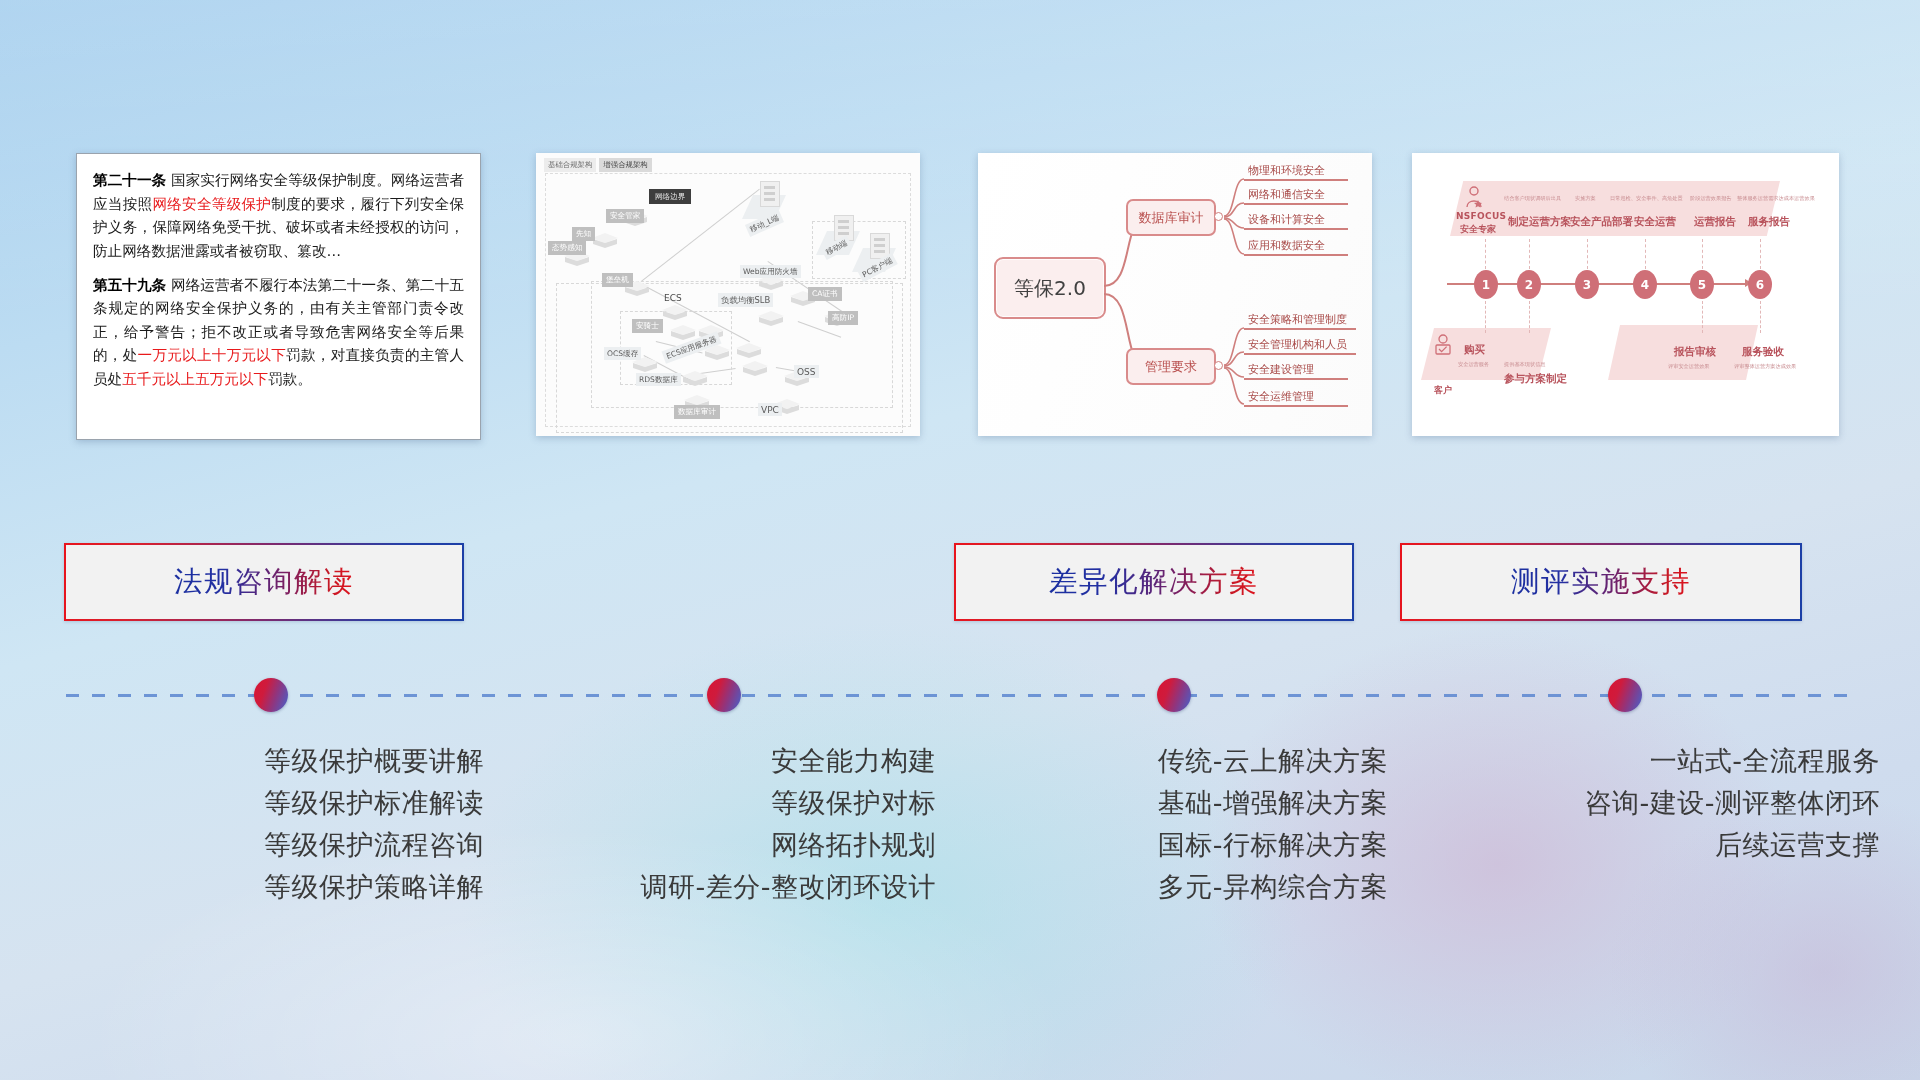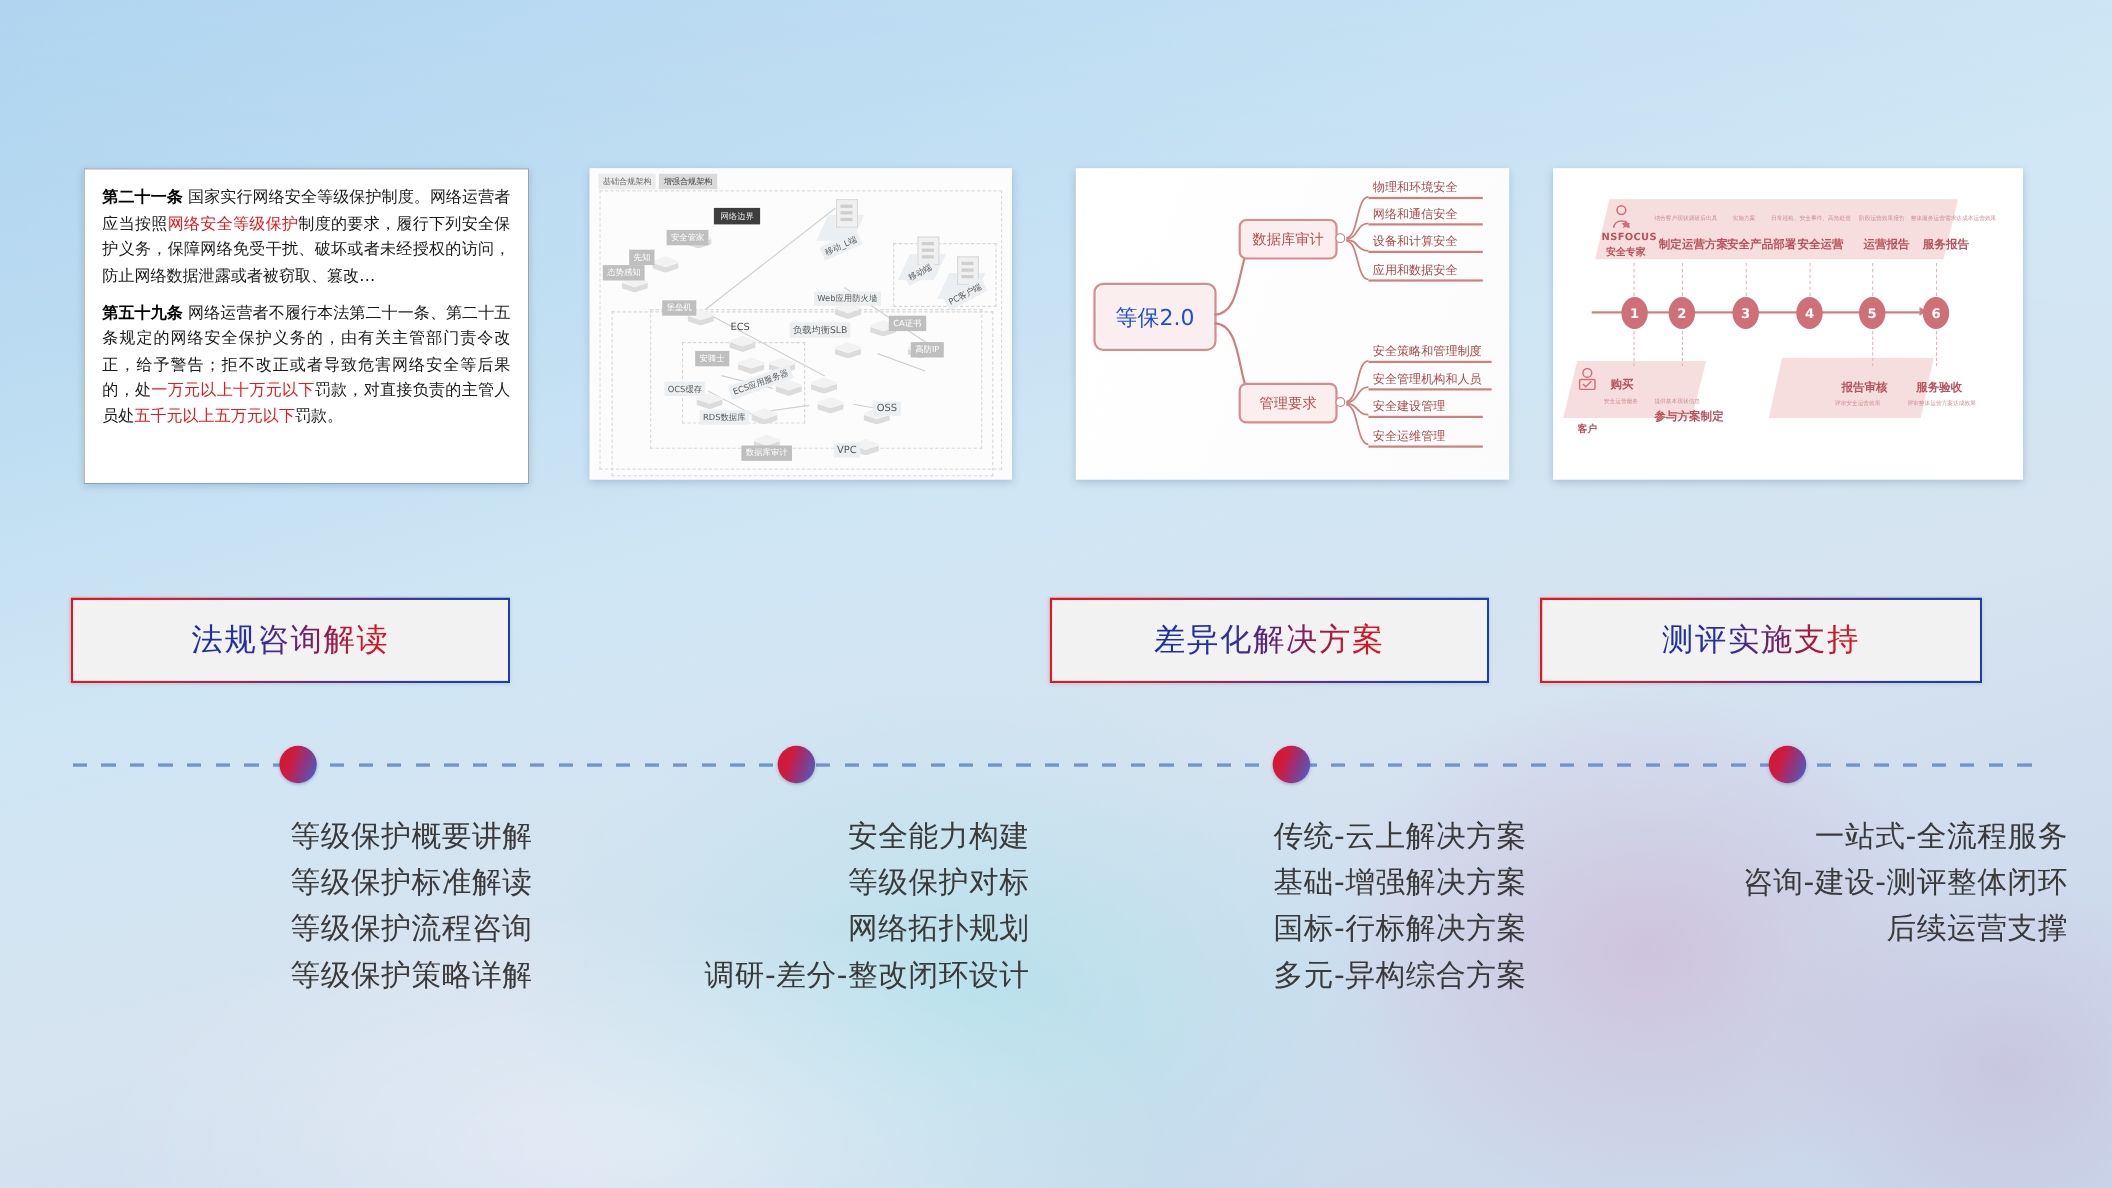--- a/index.html
+++ b/index.html
@@ -83,21 +83,21 @@
   .dashbox{position:absolute;border:1px dashed #d8d8d8;}
   .ln{position:absolute;background:#cfcfcf;height:1px;transform-origin:0 0;}
 
   
   .mind{position:relative;width:100%;height:100%;
         background:linear-gradient(110deg,#ffffff 0%,#fdfdfd 60%,#fbfbfb 100%);}
   .mind .core{
     position:absolute;left:16px;top:104px;width:108px;height:58px;
     border:2.5px solid #d98b8b;border-radius:9px;background:#fbeeee;
     display:flex;align-items:center;justify-content:center;
-    font-size:20px;color:#1d4ed8;font-family:"DejaVu Sans",sans-serif;
+    font-size:20px;color:#404040;font-family:"DejaVu Sans",sans-serif;
     box-shadow:inset 0 0 0 1px rgba(255,255,255,.8);
     text-align:center;
   }
   .mind .br{
     position:absolute;width:86px;height:33px;border:2px solid #d98b8b;border-radius:7px;
     background:#fbeeee;display:flex;align-items:center;justify-content:center;
     font-size:13px;color:#b9504f;font-family:"DejaVu Serif","DejaVu Sans",serif;
   }
   .mind .br.b1{left:148px;top:46px;}
   .mind .br.b2{left:148px;top:195px;}

